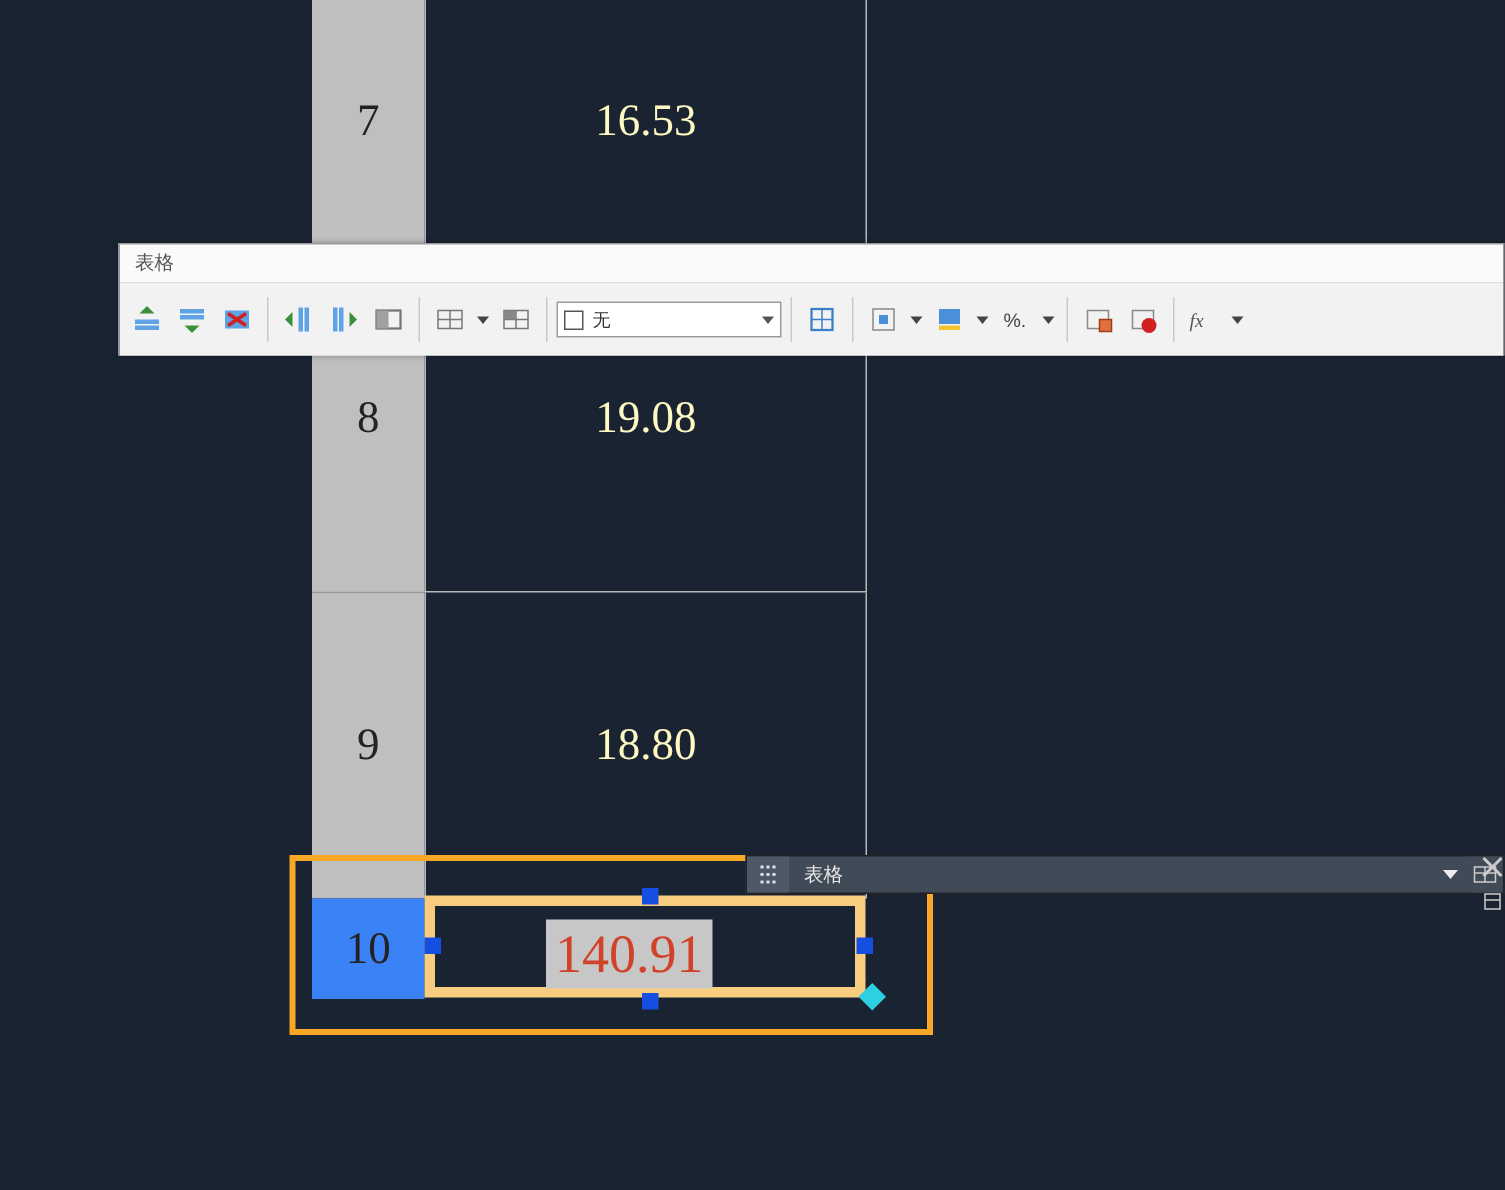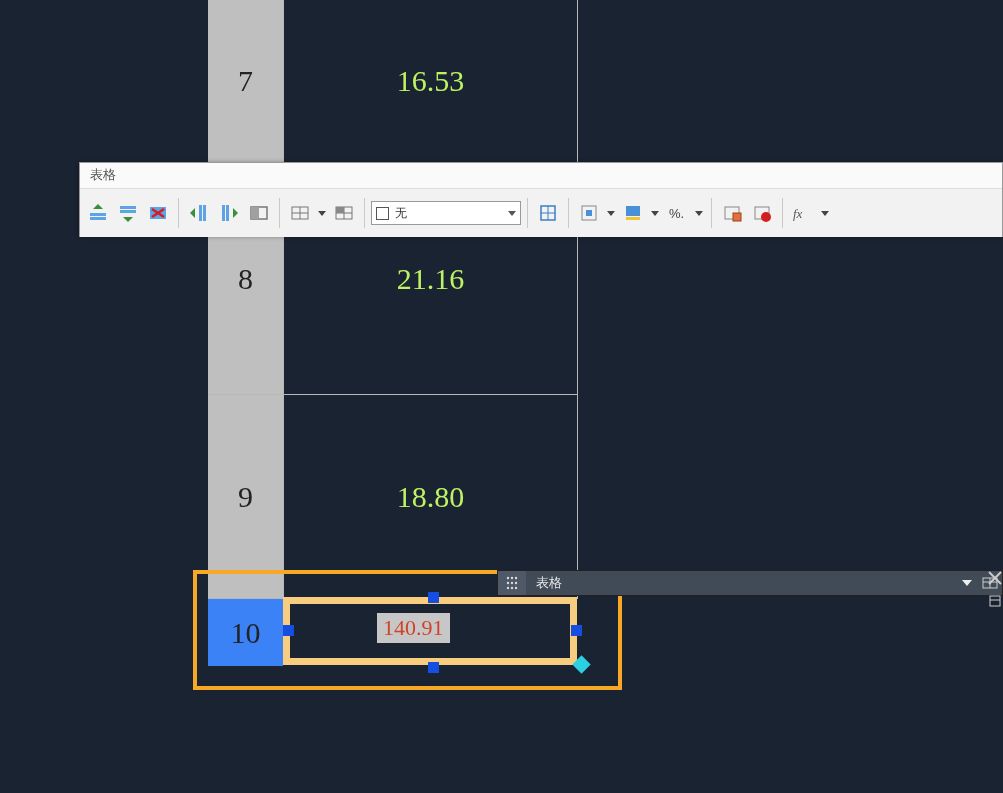--- a/index.html
+++ b/index.html
@@ -29,21 +29,21 @@
     background: #bfbfbf;
     color: #232323;
     font-size: 30px;
     font-family: "Times New Roman", serif;
     display: flex;
     align-items: center;
     justify-content: center;
   }
   .row .val {
     flex: 1;
-    color: #bef264;
+    color: #fef9c3;
     font-size: 30px;
     font-family: "SimSun", "Times New Roman", serif;
     display: flex;
     align-items: center;
     justify-content: center;
     border-left: 1px solid #b8b8b8;
     border-right: 1px solid #b8b8b8;
   }
   .row7  { top: 0;    height: 162px; border-top: none; }
   .row8  { top: 162px; height: 232px; }
@@ -70,23 +70,22 @@
     width: 294px; height: 68px;
     border: 7px solid #f8cd80;
     pointer-events: none;
   }
   .sel-val {
     position: absolute;
     left: 364px; top: 613px;
     padding: 2px 6px;
     background: #c7c7c7;
     color: #d0422a;
-    font-size: 22px;
+    font-size: 36px;
     font-family: "SimSun", "Times New Roman", serif;
-    margin-left: 13px;
   }
   .grip {
     position: absolute;
     width: 11px; height: 11px;
     background: #154fe1;
   }
   .grip.diamond {
     width: 13px; height: 13px;
     background: #2dd0e0;
     transform: rotate(45deg);
@@ -238,21 +237,21 @@
 <body>
 
 <div class="canvas">
 
   <div class="row row7">
     <div class="hdr">7</div>
     <div class="val">16.53</div>
   </div>
   <div class="row row8">
     <div class="hdr">8</div>
-    <div class="val">21.16</div>
+    <div class="val">19.08</div>
   </div>
   <div class="row row9">
     <div class="hdr">9</div>
     <div class="val">18.80</div>
   </div>
   <div class="row row10">
     <div class="hdr">10</div>
     <div class="val"></div>
   </div>
 

